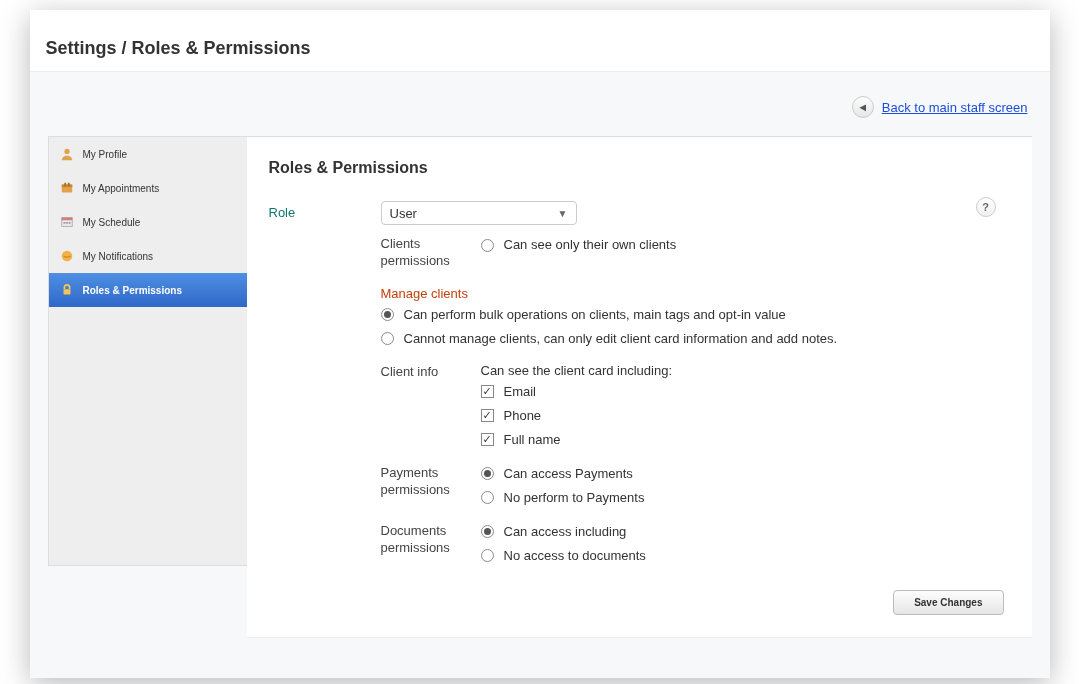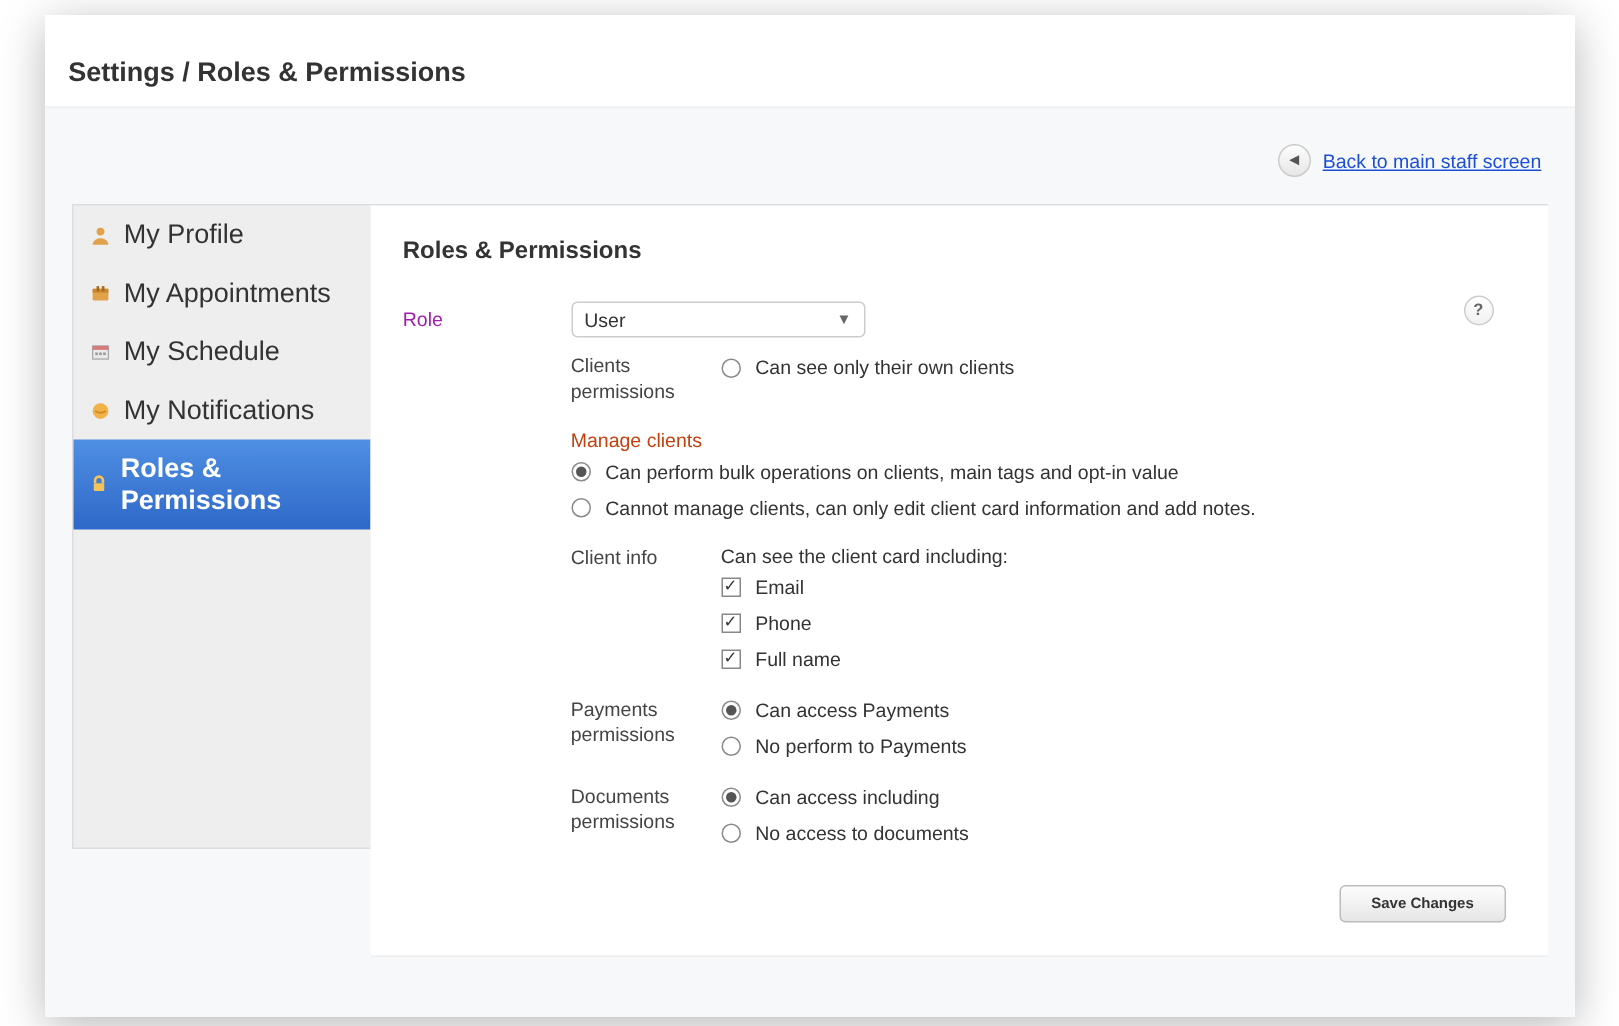--- a/index.html
+++ b/index.html
@@ -62,21 +62,21 @@
     width: 200px;
     background: #eeeeee;
     border: 1px solid #ddd;
     min-height: 430px;
   }
   .sidebar-item {
     display: flex;
     align-items: center;
     gap: 8px;
     padding: 9px 10px;
-    font-size: 18px;
+    font-size: 10px;
     color: #333;
     cursor: pointer;
   }
   .sidebar-item.active {
     background: linear-gradient(#4f8fe3,#2e68c8);
     color: #fff;
     font-weight: bold;
   }
   .sb-icon { width: 16px; height: 16px; display:inline-flex; align-items:center; justify-content:center;}
   .main-panel {
@@ -99,21 +99,21 @@
     font-size: 13px;
     color: #333;
   }
   .row {
     display: flex;
     align-items: flex-start;
     margin-bottom: 10px;
   }
   .label-col {
     width: 112px;
-    color: #a21caf;
+    color: #0f766e;
     padding-top: 4px;
     line-height: 1.3;
   }
   .second-col {
     width: 100px;
     color: #444;
     line-height: 1.3;
     padding-top: 1px;
   }
   .ctrl-col {

